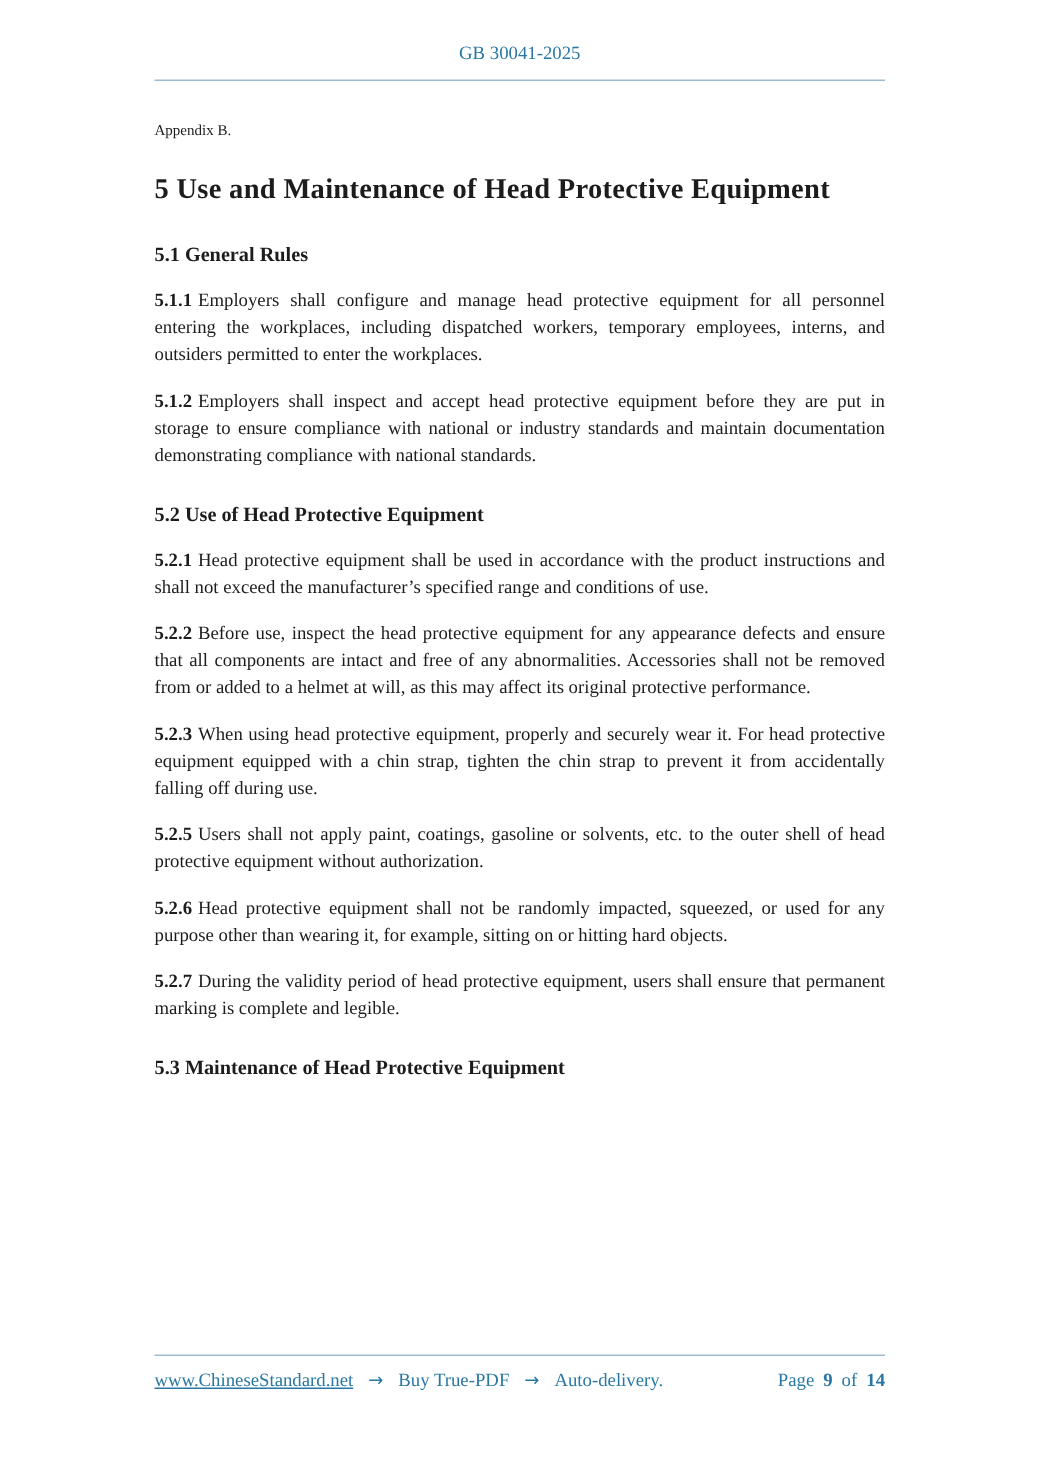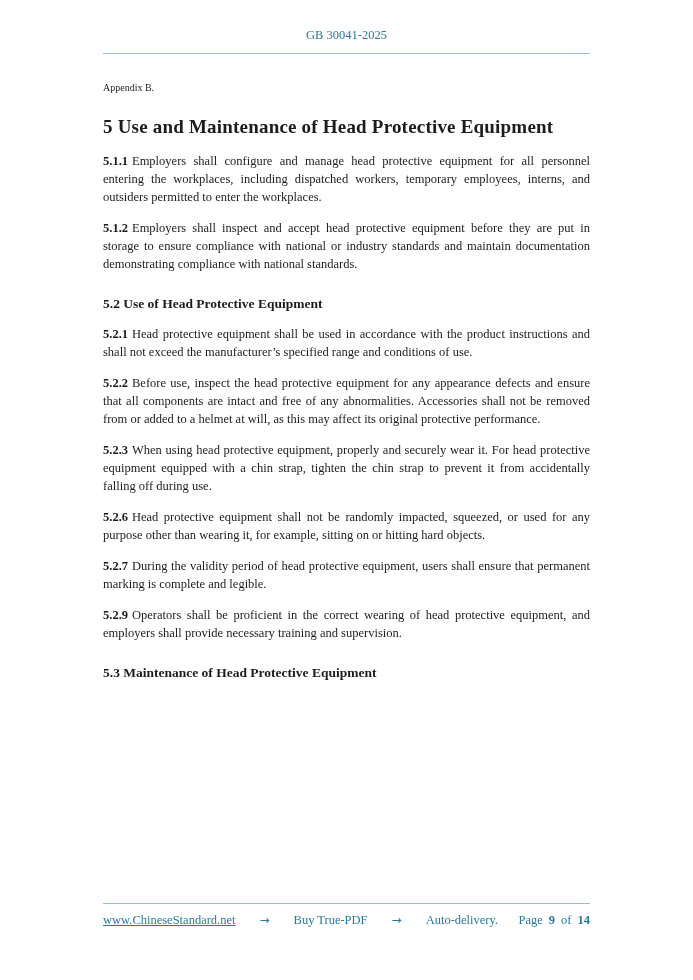--- a/index.html
+++ b/index.html
@@ -68,21 +68,21 @@
     border-top: 1px solid #9bbdd1;
     padding-top: 9px;
     display: flex;
     justify-content: space-between;
     align-items: baseline;
     font-size: 12.5px;
     color: #2878a3;
   }
   .footer-left {
     display: flex;
-    gap: 24px;
+    gap: 10px;
     align-items: baseline;
   }
   .footer-left a.flink {
     color: #2878a3;
     text-decoration: underline;
     cursor: pointer;
   }
   .farrow {
     font-family: "DejaVu Sans", sans-serif;
     font-size: 12px;
@@ -103,41 +103,42 @@
 
   <div class="header">
     <span>GB 30041-2025</span>
   </div>
   <hr class="header-rule">
 
   <div class="appendix">Appendix B.</div>
 
   <h1 class="doc-title">5 Use and Maintenance of Head Protective Equipment</h1>
 
+  <h2 class="section-heading">5.1 General Rules</h2>
 
   <p class="clause"><span class="pnum">5.1.1</span><span>Employers shall configure and manage head protective equipment for all personnel entering the workplaces, including dispatched workers, temporary employees, interns, and outsiders permitted to enter the workplaces.</span></p>
 
   <p class="clause"><span class="pnum">5.1.2</span><span>Employers shall inspect and accept head protective equipment before they are put in storage to ensure compliance with national or industry standards and maintain documentation demonstrating compliance with national standards.</span></p>
 
   <h2 class="section-heading">5.2 Use of Head Protective Equipment</h2>
 
   <p class="clause"><span class="pnum">5.2.1</span><span>Head protective equipment shall be used in accordance with the product instructions and shall not exceed the manufacturer’s specified range and conditions of use.</span></p>
 
   <p class="clause"><span class="pnum">5.2.2</span><span>Before use, inspect the head protective equipment for any appearance defects and ensure that all components are intact and free of any abnormalities. Accessories shall not be removed from or added to a helmet at will, as this may affect its original protective performance.</span></p>
 
   <p class="clause"><span class="pnum">5.2.3</span><span>When using head protective equipment, properly and securely wear it. For head protective equipment equipped with a chin strap, tighten the chin strap to prevent it from accidentally falling off during use.</span></p>
 
 
+  <p class="clause"><span class="pnum">5.2.5</span><span>Users shall not apply paint, coatings, gasoline or solvents, etc. to the outer shell of head protective equipment without authorization.</span></p>
 
   <p class="clause"><span class="pnum">5.2.6</span><span>Head protective equipment shall not be randomly impacted, squeezed, or used for any purpose other than wearing it, for example, sitting on or hitting hard objects.</span></p>
 
   <p class="clause"><span class="pnum">5.2.7</span><span>During the validity period of head protective equipment, users shall ensure that permanent marking is complete and legible.</span></p>
 
 
-  <p class="clause"><span class="pnum">5.2.9</span><span>Operators shall be proficient in the correct wearing of head protective equipment, and employers shall provide necessary training and supervision.</span></p>
 
   <h2 class="section-heading">5.3 Maintenance of Head Protective Equipment</h2>
 
   <div class="footer">
     <div class="footer-left">
       <a class="flink">www.ChineseStandard.net</a>
       <span class="farrow">→</span>
       <span>Buy True-PDF</span>
       <span class="farrow">→</span>
       <span>Auto-delivery.</span>

